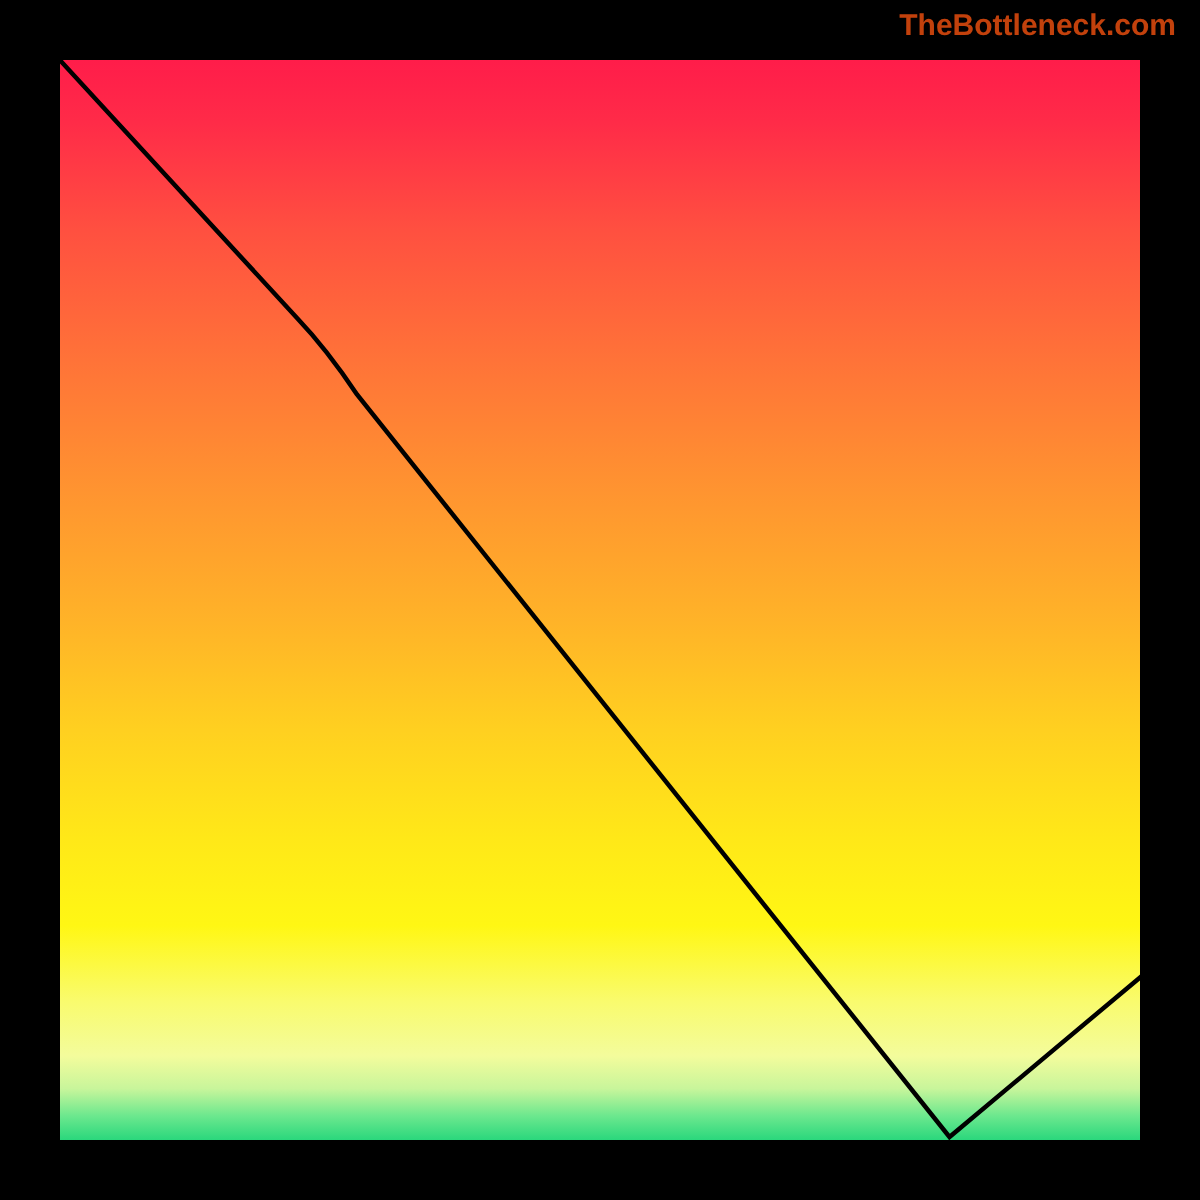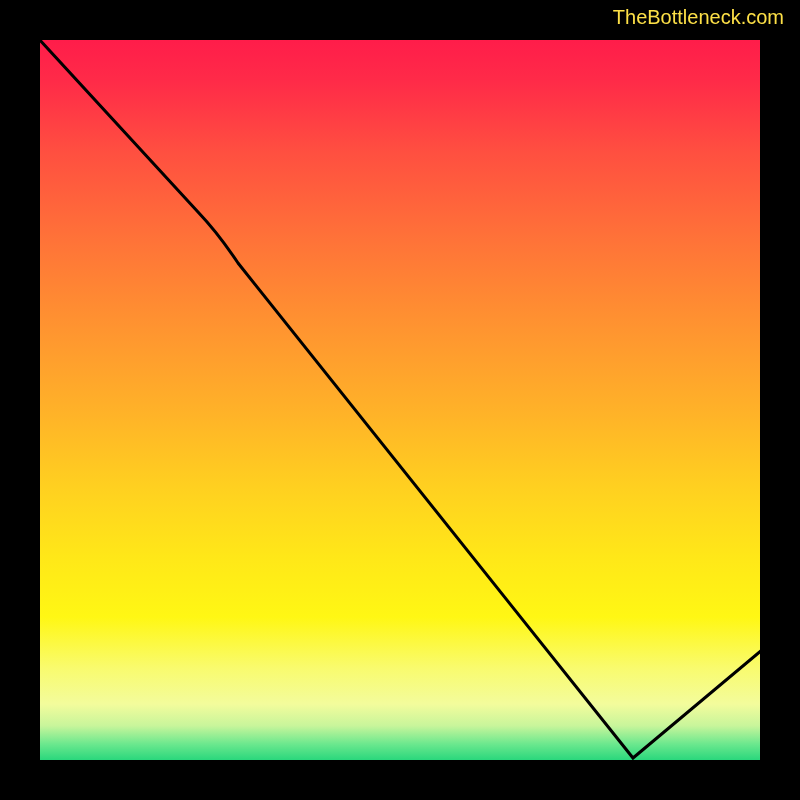--- a/index.html
+++ b/index.html
@@ -13,23 +13,23 @@
     }
     .container {
       width: 800px;
       height: 800px;
       position: relative;
     }
     .watermark {
       position: absolute;
       top: 6px;
       right: 16px;
-      color: #fde047;
+      color: #c2410c;
       font-size: 20px;
-      font-weight: normal;
+      font-weight: bold;
       z-index: 10;
     }
     .plot-frame {
       position: absolute;
       left: 30px;
       top: 30px;
       width: 740px;
       height: 740px;
       background: #000;
     }

